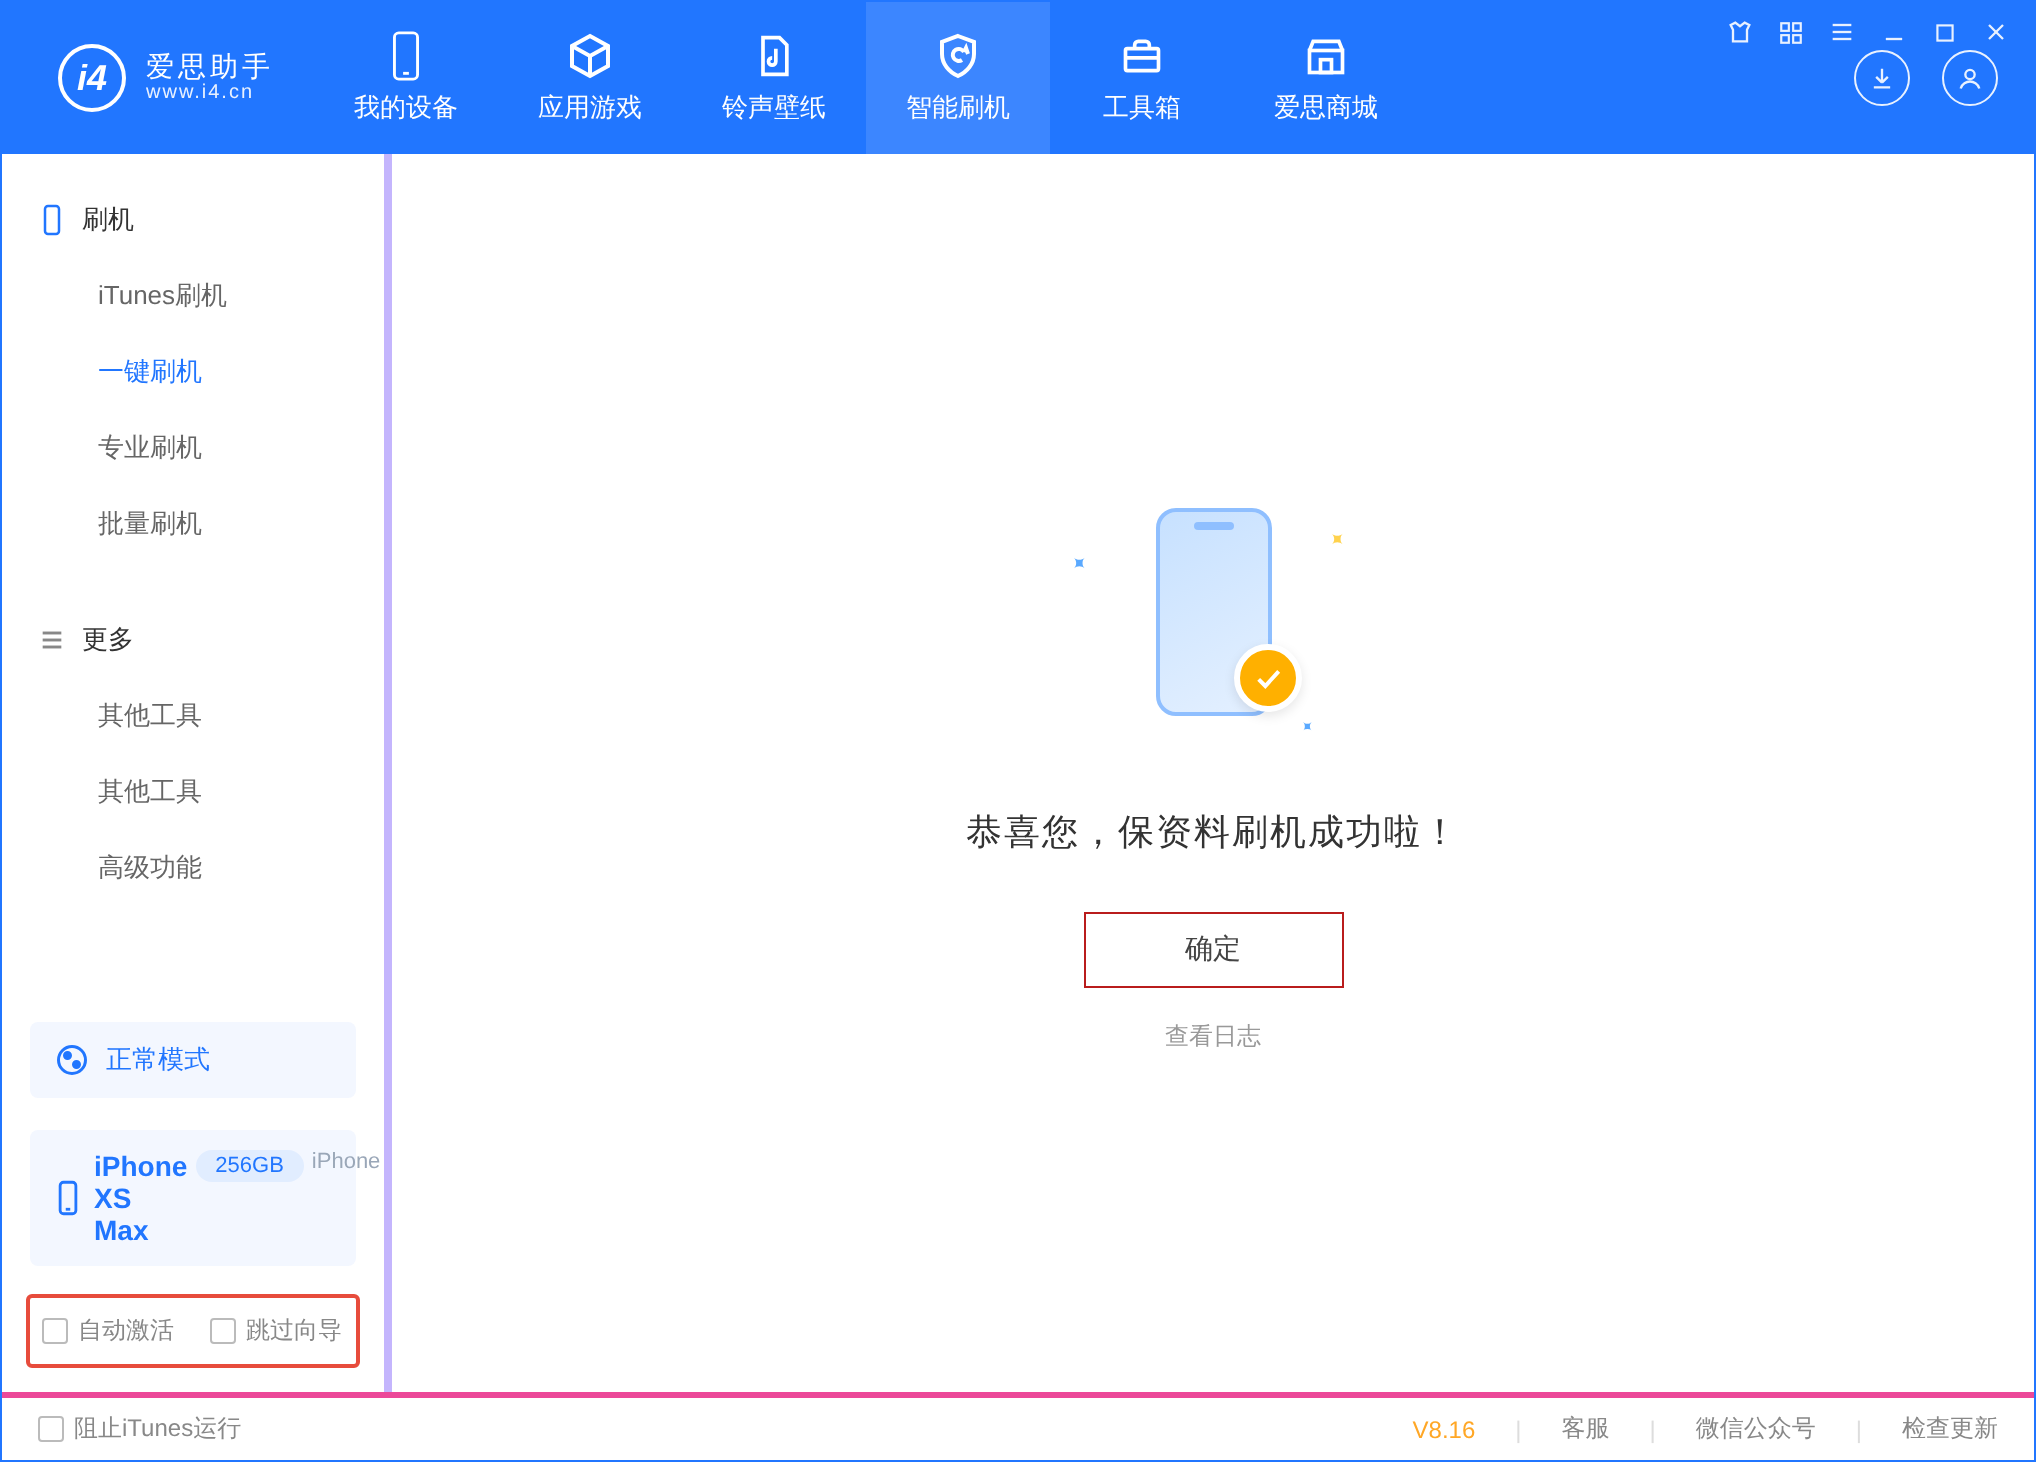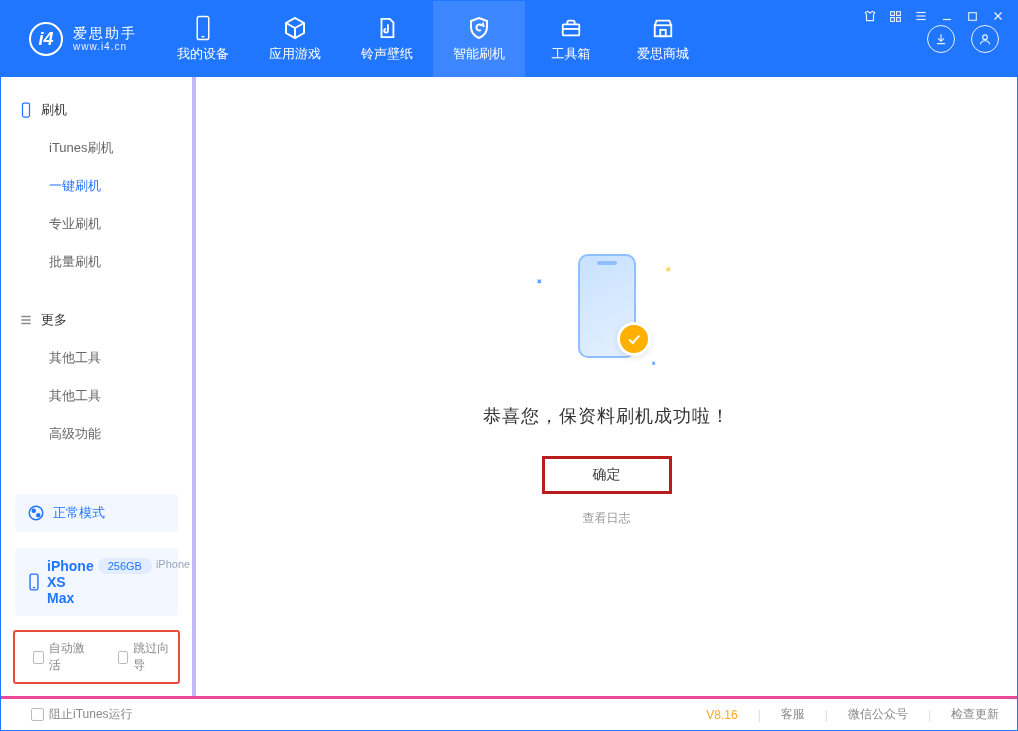--- a/index.html
+++ b/index.html
@@ -26,33 +26,33 @@
 .side-items { padding: 4px 0; }
 .side-item { padding: 10px 18px 10px 48px; cursor: pointer; color: #666; }
 .side-item.active { color: #2176ff; }
 .side-spacer { flex: 1; }
 .mode-card, .device-card { margin: 8px 14px; background: #f3f7ff; border-radius: 4px; padding: 10px 12px; display: flex; align-items: center; gap: 8px; color: #2176ff; font-size: 13px; }
 .device-card { align-items: flex-start; gap: 4px; }
 .device-name { font-weight: 600; color: #2176ff; display: flex; align-items: center; gap: 6px; font-size: 14px; }
 .capacity-pill { background: #e1edff; color: #2176ff; font-size: 11px; padding: 2px 10px; border-radius: 10px; }
 .device-type { font-size: 11px; color: #9aa7b8; }
 .checkbox-row { margin: 6px 12px 12px; padding: 8px 6px; display: flex; gap: 18px; align-items: center; border: 2px solid #e74c3c; border-radius: 3px; font-size: 12px; color: #888; }
-.cb { display: inline-flex; align-items: center; gap: 5px; cursor: pointer; margin-left: 12px; }
+.cb { display: inline-flex; align-items: center; gap: 5px; cursor: pointer; }
 .cb-box { width: 13px; height: 13px; border: 1px solid #bbb; border-radius: 2px; }
 .main { flex: 1; display: flex; flex-direction: column; align-items: center; justify-content: center; position: relative; }
 .illus { position: relative; width: 180px; height: 140px; margin-bottom: 18px; }
 .sparkle { position: absolute; color: #ffd24d; font-size: 10px; }
 .sparkle.s1 { left: 18px; top: 30px; transform: rotate(45deg); color: #5aa9ff; }
 .sparkle.s2 { right: 24px; top: 18px; color: #ffd24d; transform: rotate(45deg); }
 .sparkle.s3 { right: 40px; bottom: 18px; color: #5aa9ff; font-size: 8px; transform: rotate(45deg); }
 .phone { position: absolute; left: 50%; top: 8px; transform: translateX(-50%); width: 58px; height: 104px; background: linear-gradient(150deg,#c7e1ff,#e4f0ff); border: 2px solid #8fbfff; border-radius: 10px; }
 .phone:before { content:""; position:absolute; left:50%; top:5px; transform:translateX(-50%); width:20px; height:4px; background:#8fbfff; border-radius:3px; }
 .check-badge { position: absolute; right: 46px; bottom: 30px; width: 34px; height: 34px; background: #ffb000; border: 3px solid #fff; border-radius: 50%; display:flex; align-items:center; justify-content:center; box-shadow: 0 2px 6px rgba(0,0,0,.1);}
 .success-text { font-size: 18px; color: #333; letter-spacing: 1px; margin-bottom: 28px; }
-.ok-btn { width: 130px; height: 38px; border: 3px solid #b91c1c; background: #fff; color: #444; font-size: 14px; cursor: pointer; margin-bottom: 16px; }
+.ok-btn { width: 130px; height: 38px; border: 1px solid #b91c1c; background: #fff; color: #444; font-size: 14px; cursor: pointer; margin-bottom: 16px; }
 .view-log { font-size: 12px; color: #999; cursor: pointer; }
 .statusbar { height: 34px; border-top: 3px solid #ec4899; display: flex; align-items: center; padding: 0 18px; font-size: 12px; color: #888; gap: 24px; }
 .statusbar .sb-right { margin-left: auto; display: flex; align-items: center; gap: 20px; }
 .sb-link { cursor: pointer; }
 .sep { color: #ddd; }
 svg { display: block; }
 </style>
 </head>
 <body>
 

